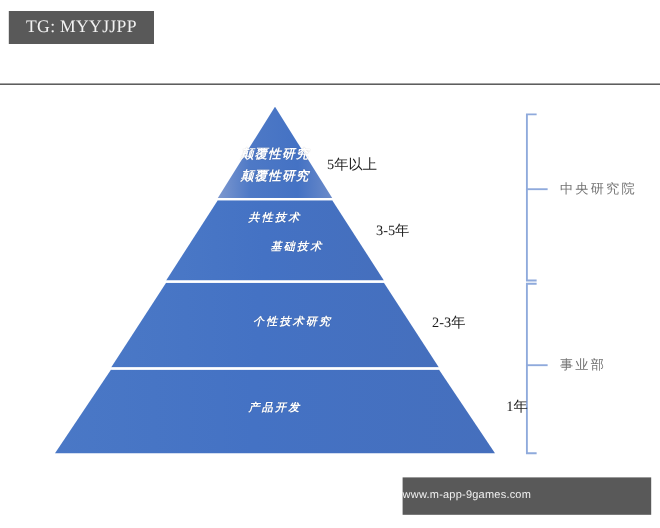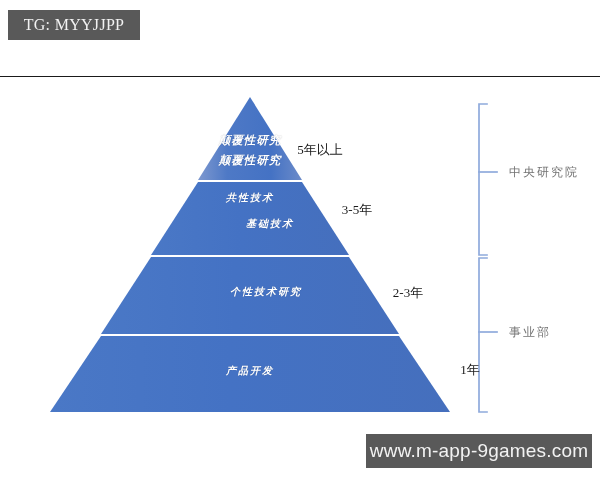--- a/index.html
+++ b/index.html
@@ -110,23 +110,22 @@
   
   #footer-badge {
     position: absolute;
     left: 366px;
     top: 434px;
     width: 226px;
     height: 34px;
     background: #595959;
     color: #f2f2f2;
     font-family: "Liberation Sans", sans-serif;
-    font-size: 19px;
+    font-size: 10px;
     line-height: 34px;
-    text-align: center;
     letter-spacing: 0.2px;
     white-space: nowrap;
   }
 </style>
 </head>
 <body>
 
 <div id="page">
 
   <div id="tg-badge">TG: MYYJJPP</div>

